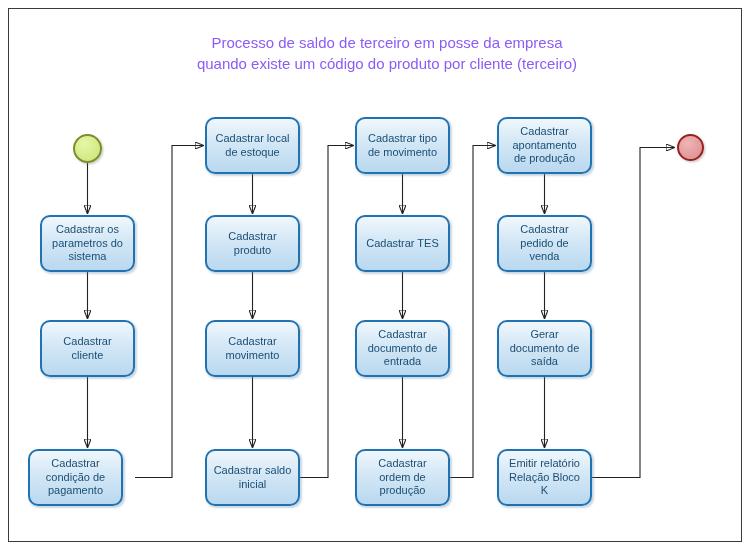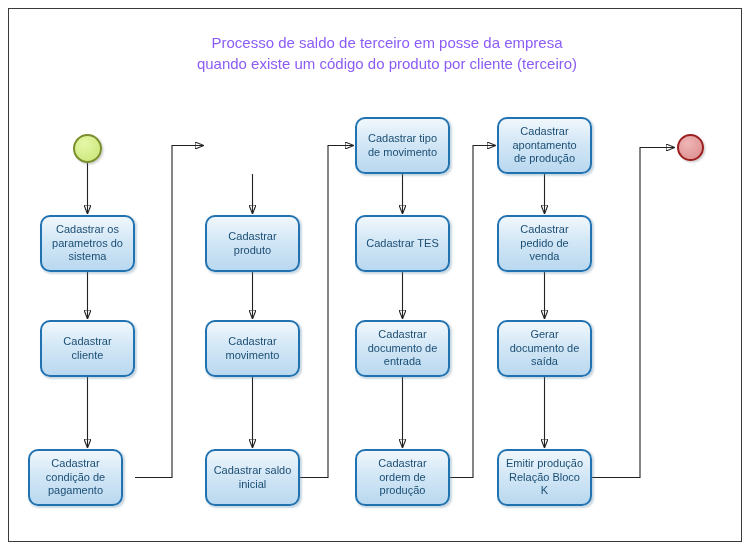--- a/index.html
+++ b/index.html
@@ -109,27 +109,28 @@
     <path d="M 592 477.5 L 640 477.5 L 640 147.5 L 674 147.5" marker-end="url(#arrow)"></path>
   </svg>
 
   <div class="event start"></div>
   <div class="event end"></div>
 
   <div class="node" style="left:40px;  top:215px">Cadastrar os parametros do sistema</div>
   <div class="node" style="left:40px;  top:320px">Cadastrar cliente</div>
   <div class="node" style="left:28px;  top:449px">Cadastrar condição de pagamento</div>
 
+  <div class="node" style="left:205px; top:117px">Cadastrar local de estoque</div>
   <div class="node" style="left:205px; top:215px">Cadastrar produto</div>
   <div class="node" style="left:205px; top:320px">Cadastrar movimento</div>
   <div class="node" style="left:205px; top:449px">Cadastrar saldo inicial</div>
 
   <div class="node" style="left:355px; top:215px">Cadastrar TES</div>
   <div class="node" style="left:355px; top:117px">Cadastrar tipo de movimento</div>
   <div class="node" style="left:355px; top:320px">Cadastrar documento de entrada</div>
   <div class="node" style="left:355px; top:449px">Cadastrar ordem de produção</div>
 
   <div class="node" style="left:497px; top:117px">Cadastrar apontamento de produção</div>
   <div class="node" style="left:497px; top:215px">Cadastrar pedido de venda</div>
   <div class="node" style="left:497px; top:320px">Gerar documento de saída</div>
-  <div class="node" style="left:497px; top:449px">Emitir produção Relação Bloco K</div>
+  <div class="node" style="left:497px; top:449px">Emitir relatório Relação Bloco K</div>
 
 </div>
 
 </body></html>

